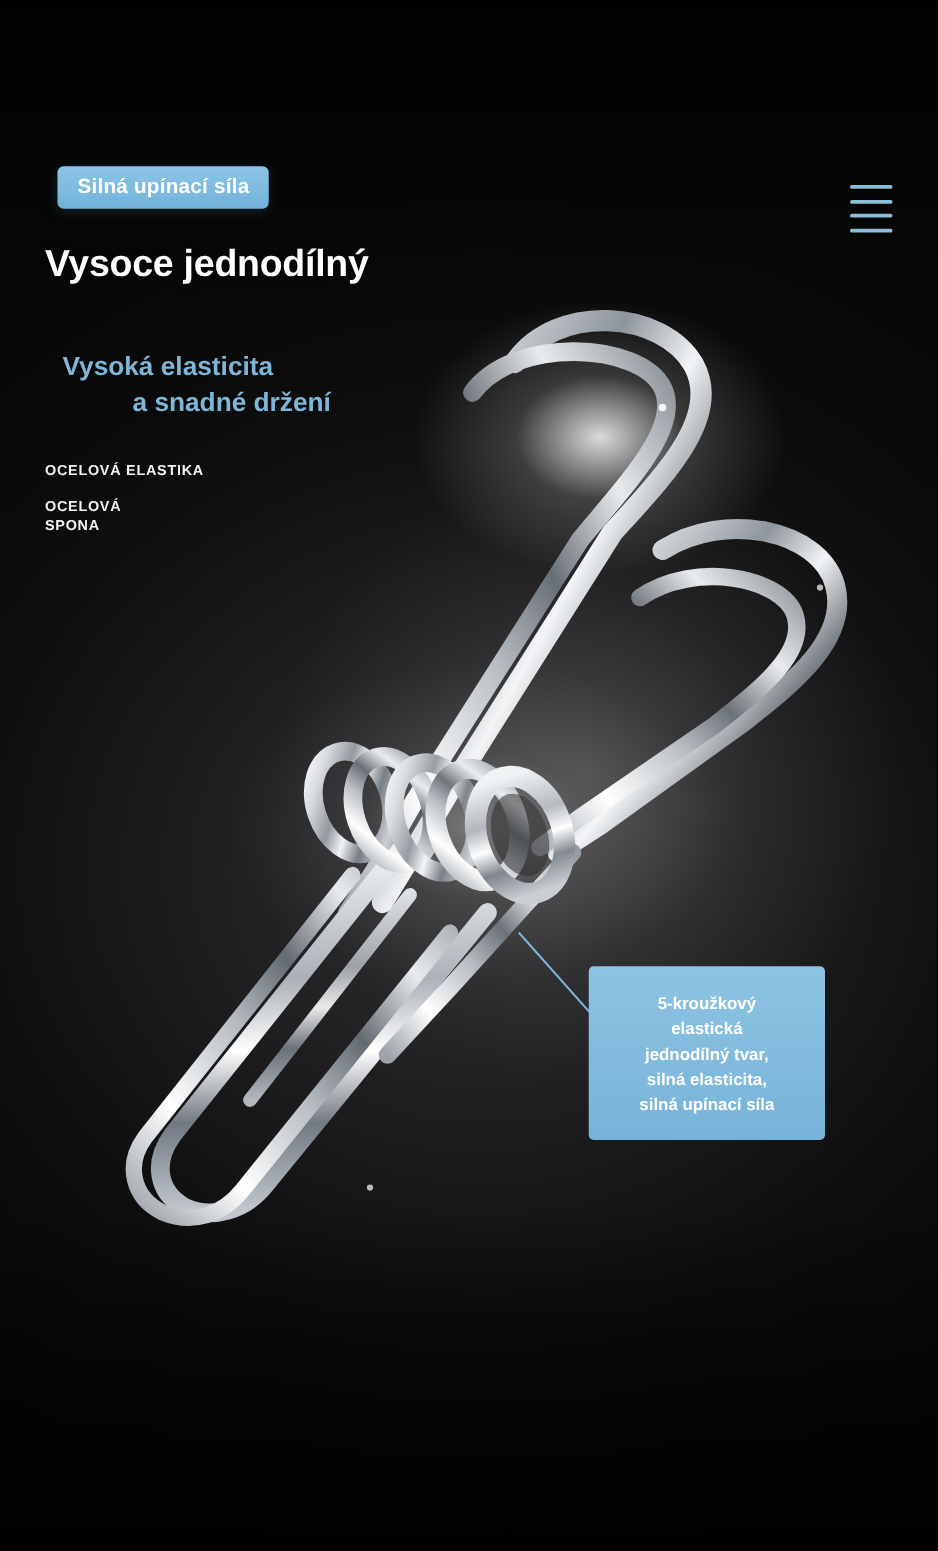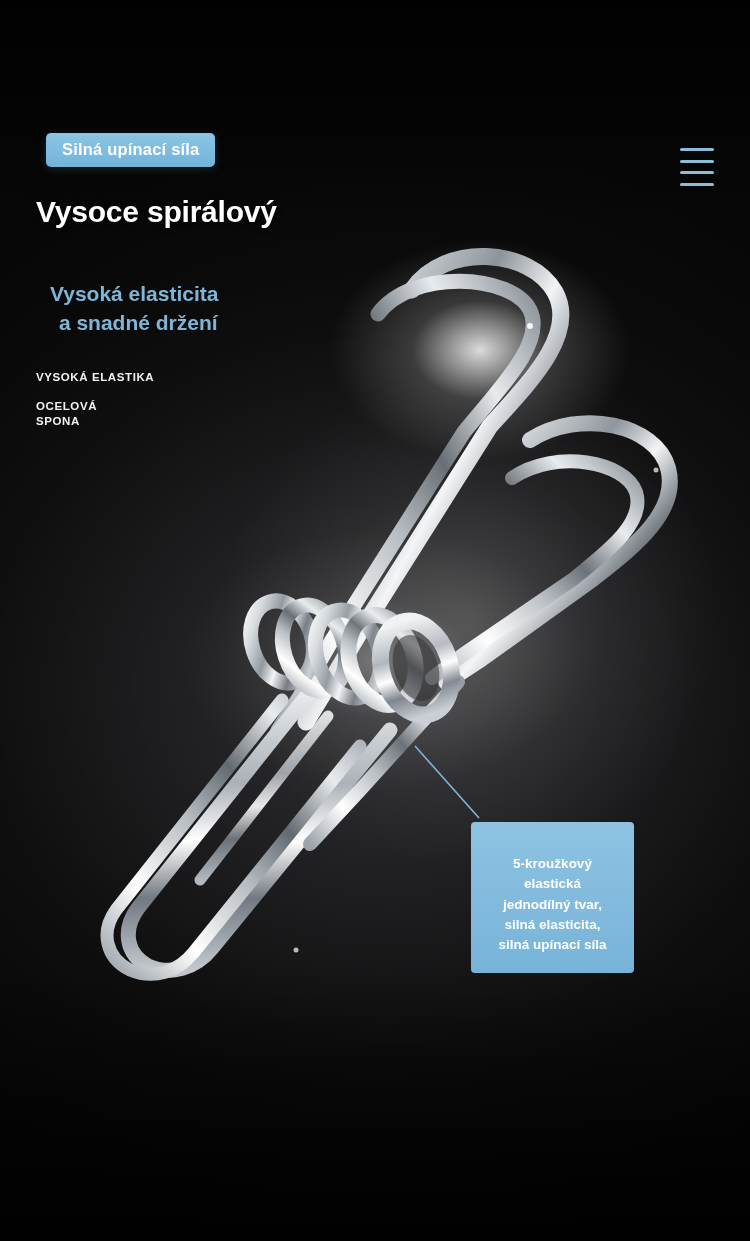--- a/index.html
+++ b/index.html
@@ -55,23 +55,22 @@
   }
   .h-main .l2 { display: block; padding-left: 26px; }
 
   .h-sub {
     position: absolute;
     left: 50px; top: 280px;
     color: #7fb6d8;
     font-size: 21px;
     font-weight: bold;
     line-height: 1.36;
-    text-align: center;
-  }
-  .h-sub .l2 { display: block; padding-left: 8px; }
+  }
+  .h-sub .l2 { display: block; padding-left: 8px; margin-left: 48px; }
 
   .caps-1 {
     position: absolute;
     left: 36px; top: 371px;
     color: #f2f2f2;
     font-size: 11.5px;
     font-weight: bold;
     letter-spacing: 0.6px;
   }
   .caps-2 {
@@ -109,29 +108,29 @@
     position: absolute;
     left: 150px; top: 130px;
     width: 520px; height: 520px;
     background: radial-gradient(circle at 50% 50%, rgba(255,255,255,0.17) 0%, rgba(255,255,255,0.05) 38%, rgba(255,255,255,0) 68%);
     pointer-events: none;
   }
 
   
   .callout {
     position: absolute;
-    left: 471px; top: 822px;
-    width: 163px;
+    left: 471px; top: 773px;
+    width: 189px;
     background: linear-gradient(180deg, #8ec3e2 0%, #77b3d9 100%);
     color: #ffffff;
     font-size: 13.5px;
     font-weight: bold;
     line-height: 1.5;
     text-align: center;
-    padding: 32px 10px 18px 10px;
+    padding: 20px 10px 18px 10px;
     border-radius: 4px;
   }
   .leader {
     position: absolute;
     left: 413px; top: 744px;
     width: 70px; height: 78px;
     pointer-events: none;
   }
 </style>
 </head>
@@ -215,29 +214,29 @@
   <div class="badge">Silná upínací síla</div>
 
   <div class="menu">
     <span></span>
     <span></span>
     <span></span>
     <span></span>
   </div>
 
   <div class="h-main">
-    <span>Vysoce spirálový</span>
+    <span>Vysoce jednodílný</span>
   </div>
 
   <div class="h-sub">
     <span>Vysoká elasticita</span>
     <span class="l2">a snadné držení</span>
   </div>
 
-  <div class="caps-1">VYSOKÁ ELASTIKA</div>
+  <div class="caps-1">OCELOVÁ ELASTIKA</div>
   <div class="caps-2">
     <span>OCELOVÁ</span><br>
     <span>SPONA</span>
   </div>
 
   <svg class="leader">
     <line x1="2" y1="2" x2="66" y2="74" stroke="#7fb6d8" stroke-width="1.6"></line>
   </svg>
 
   <div class="callout">

